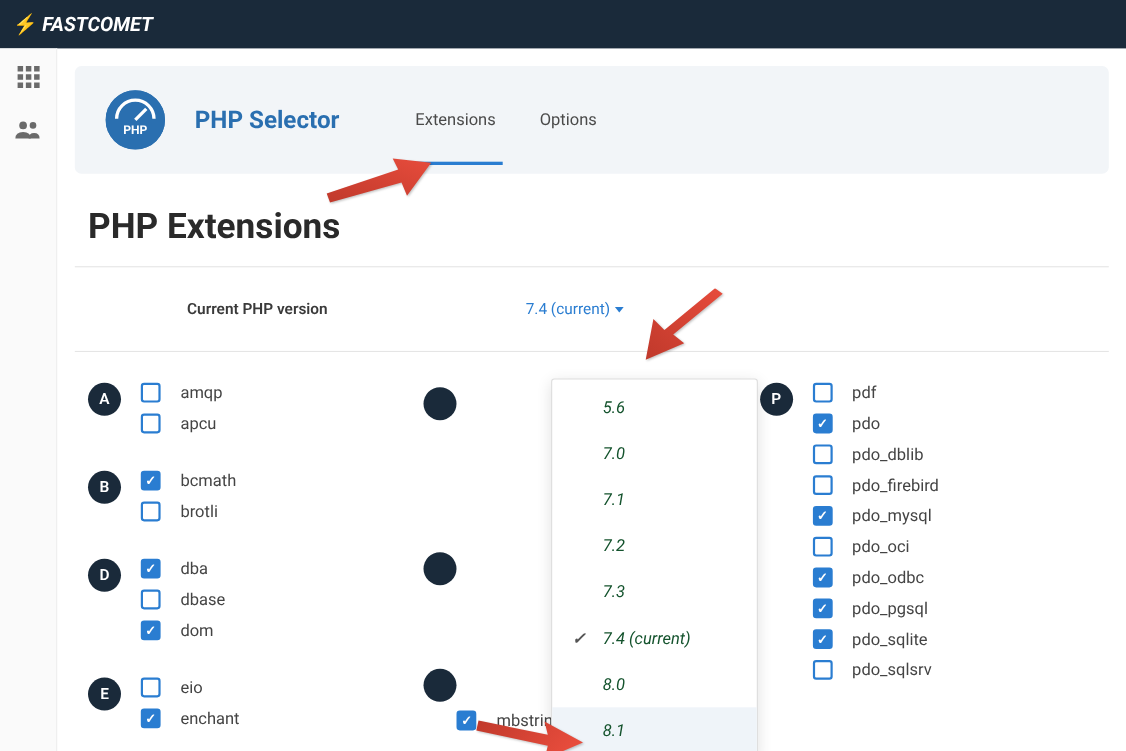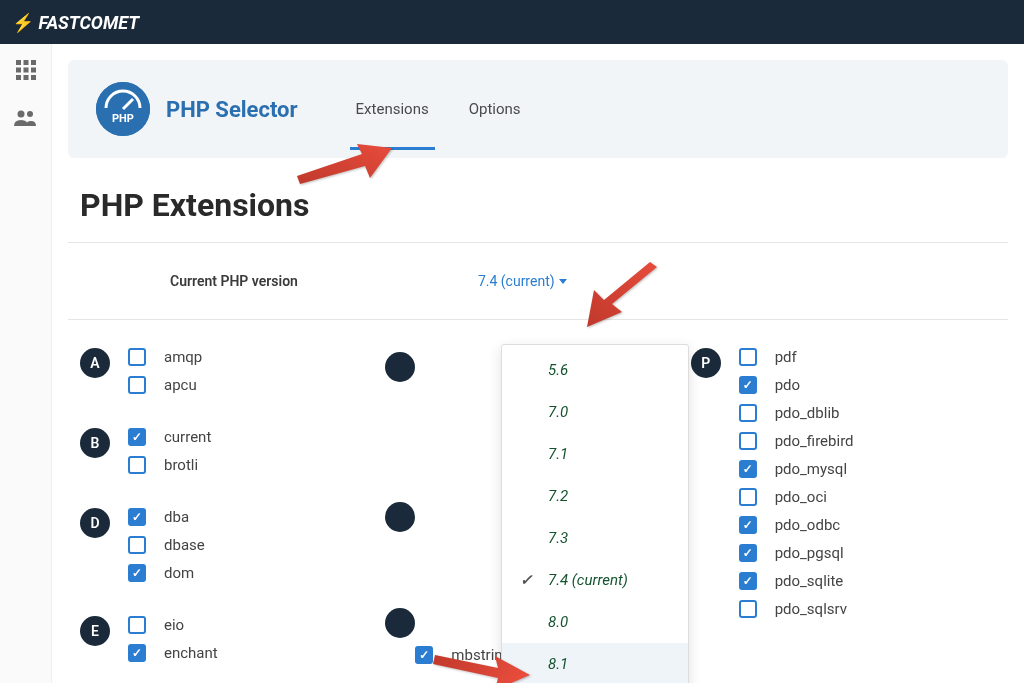--- a/index.html
+++ b/index.html
@@ -8,21 +8,21 @@
 .topbar { background: #1a2a3a; height: 44px; display: flex; align-items: center; padding: 0 12px; }
 .logo { color: #fff; font-weight: 700; font-style: italic; font-size: 18px; display: flex; align-items: center; gap: 2px; }
 .logo .bolt { font-style: normal; margin-right: 2px; }
 
 .layout { display: flex; height: calc(683px - 44px); }
 .leftnav { width: 52px; background: #fafafa; border-right: 1px solid #eee; padding-top: 14px; display: flex; flex-direction: column; align-items: center; gap: 22px; }
 .leftnav .nav-icon { color: #6a6a6a; }
 
 .main { flex: 1; padding: 16px 0 0 0; position: relative; }
 
-.header-card { background: #f2f5f8; border-radius: 6px; margin: 0 16px; padding: 22px 28px; display: flex; align-items: center; gap: 16px; position: relative; }
+.header-card { background: #f2f5f8; border-radius: 6px; margin: 0 16px; padding: 22px 28px; display: flex; align-items: center; gap: 27px; position: relative; }
 .php-badge { width: 54px; height: 54px; border-radius: 50%; background: #2a6fb0; display: flex; align-items: center; justify-content: center; position: relative; }
 .php-badge svg { position: absolute; }
 .header-title { color: #2a6fb0; font-size: 22px; font-weight: 700; margin-right: 40px; }
 .tabs { display: flex; gap: 36px; }
 .tab { color: #4a4a4a; font-size: 15px; padding: 6px 2px; position: relative; cursor: pointer; }
 .tab.active::after { content:""; position:absolute; left:-4px; right:-4px; bottom:-26px; height:3px; background:#2a7dd1; }
 
 .page-title { font-size: 32px; font-weight: 700; padding: 28px 28px 18px; color: #2a2a2a; }
 .hr { border: none; border-top: 1px solid #e5e5e5; margin: 0 16px; }
 
@@ -121,21 +121,21 @@
       <div class="ext-col" id="col-left">
           <div class="ext-section"><span class="letter-badge">A</span><div class="ext-items"><div class="ext-item">
                 <span class="cb"></span>
                 <span>amqp</span>
               </div><div class="ext-item">
                 <span class="cb"></span>
                 <span>apcu</span>
               </div></div></div>
           <div class="ext-section"><span class="letter-badge">B</span><div class="ext-items"><div class="ext-item">
                 <span class="cb checked"></span>
-                <span>current</span>
+                <span>bcmath</span>
               </div><div class="ext-item">
                 <span class="cb"></span>
                 <span>brotli</span>
               </div></div></div>
           <div class="ext-section"><span class="letter-badge">D</span><div class="ext-items"><div class="ext-item">
                 <span class="cb checked"></span>
                 <span>dba</span>
               </div><div class="ext-item">
                 <span class="cb"></span>
                 <span>dbase</span>

